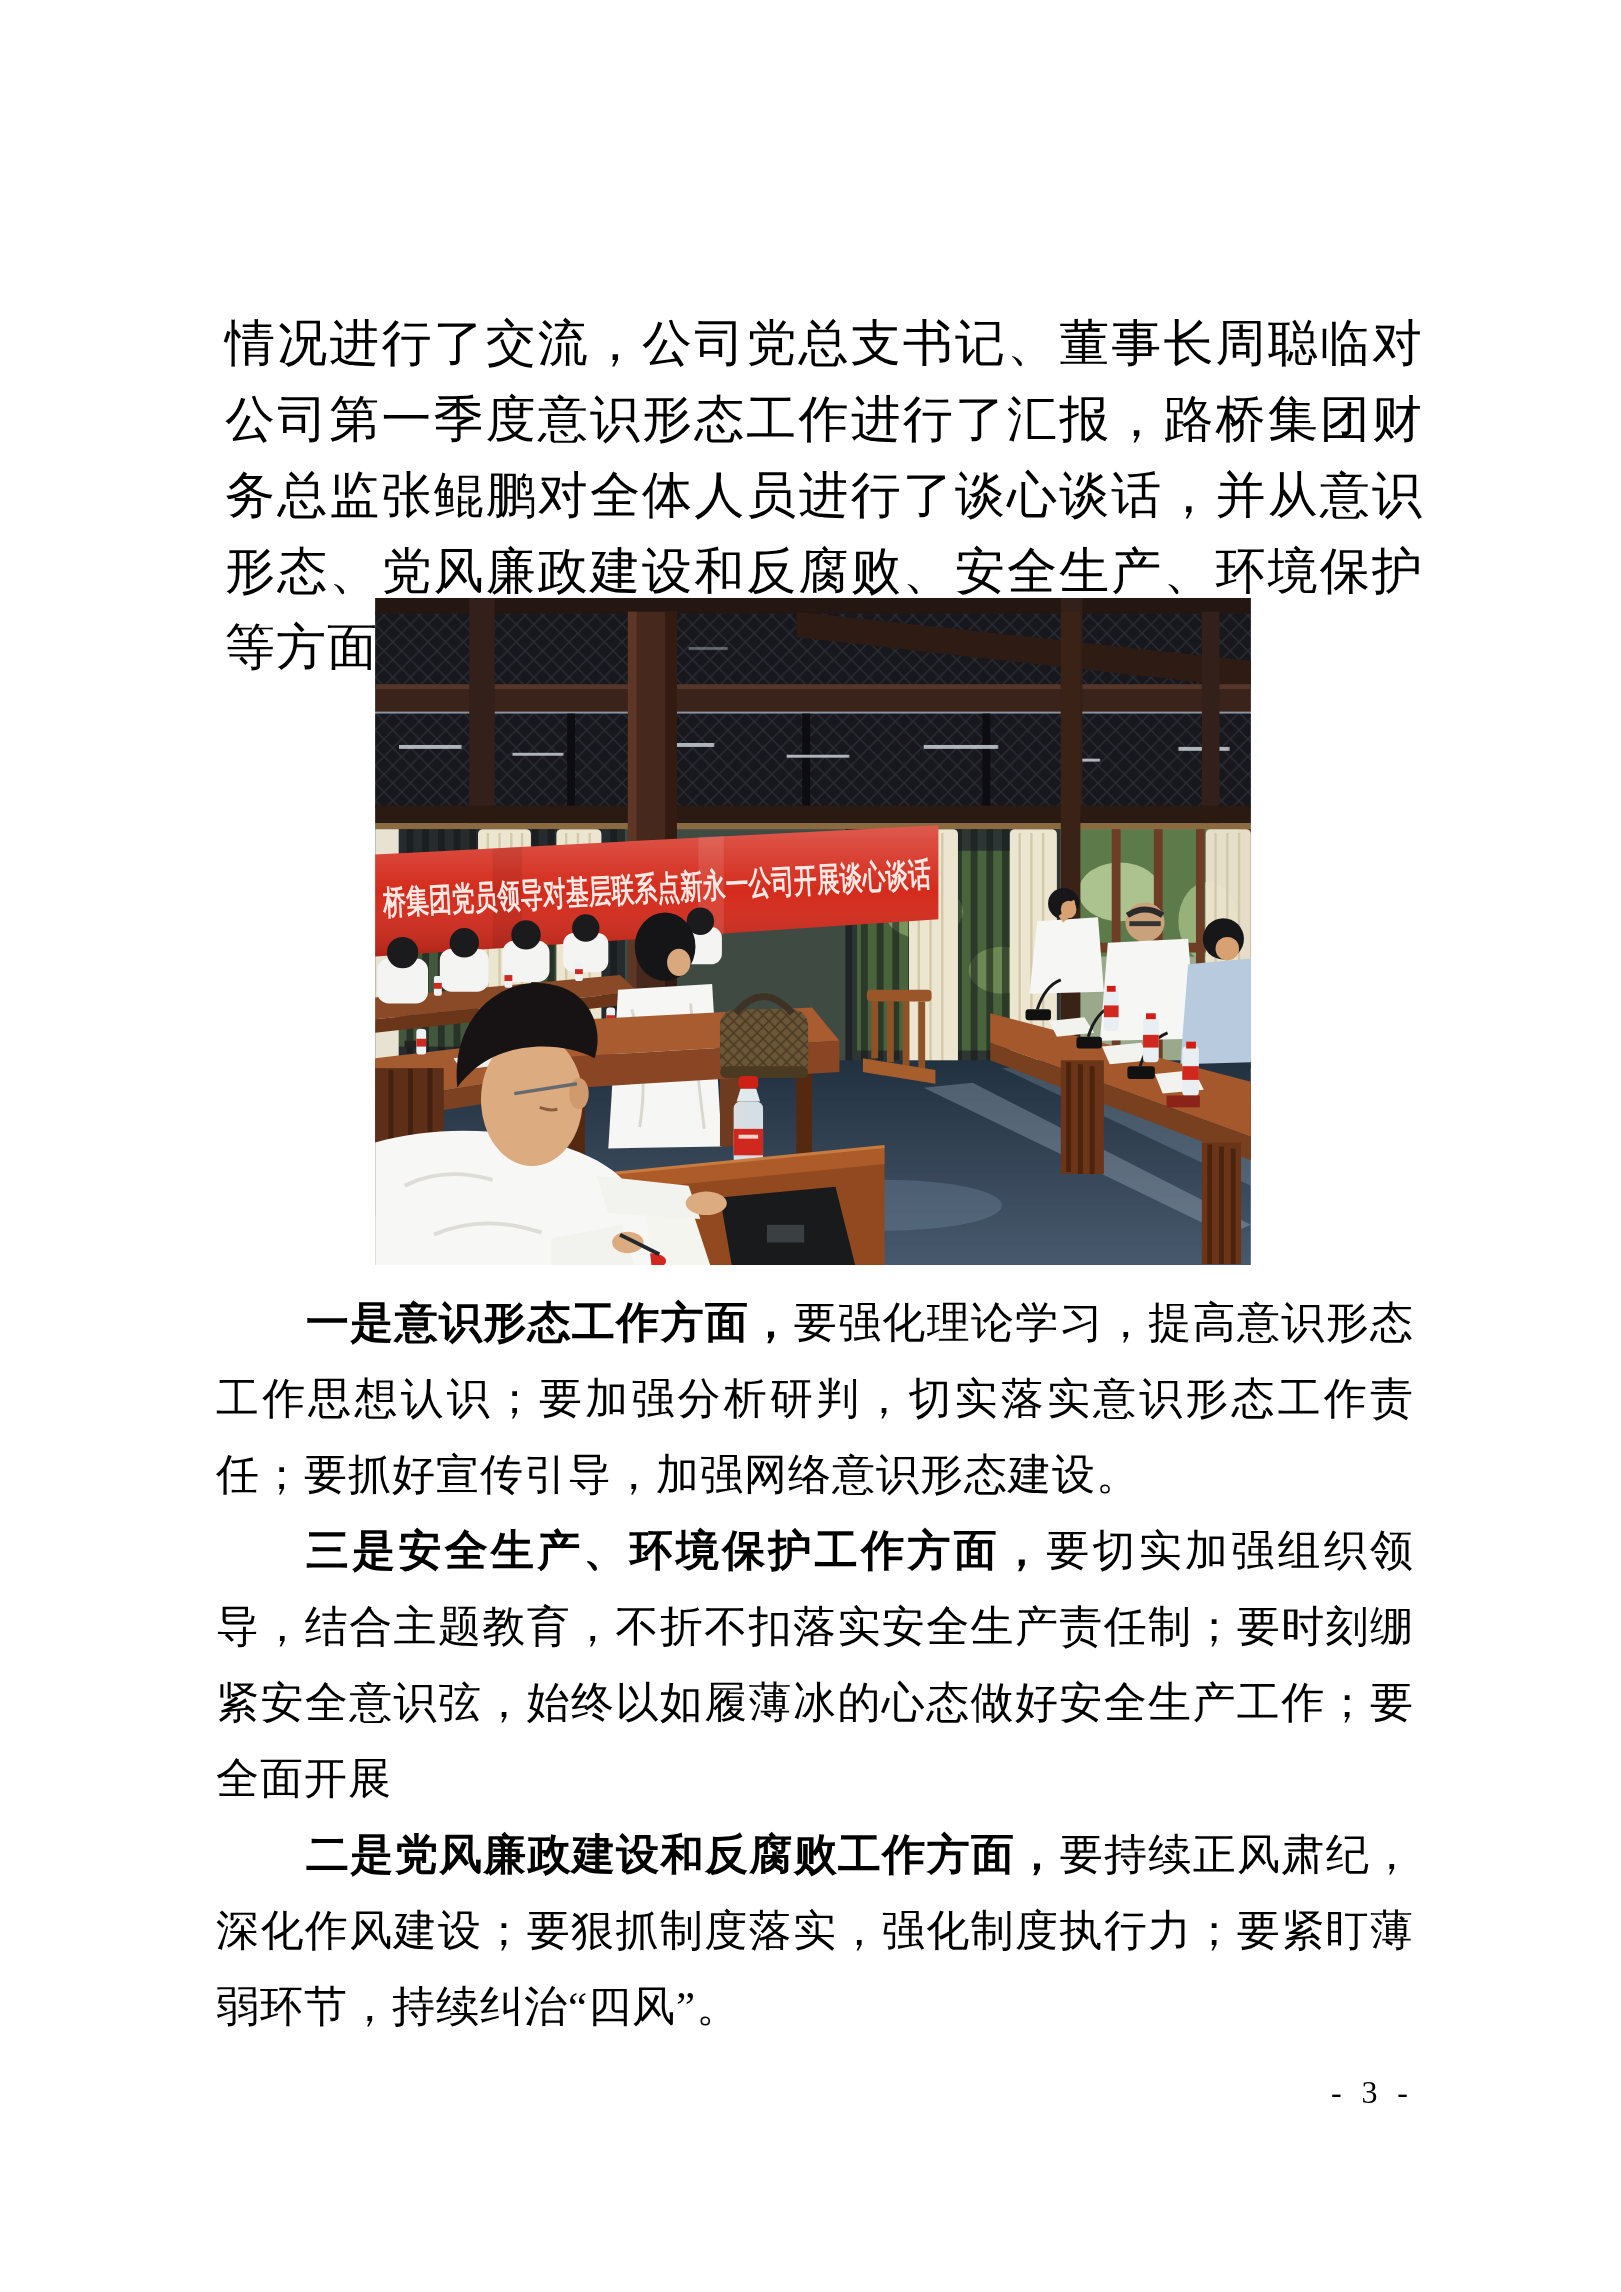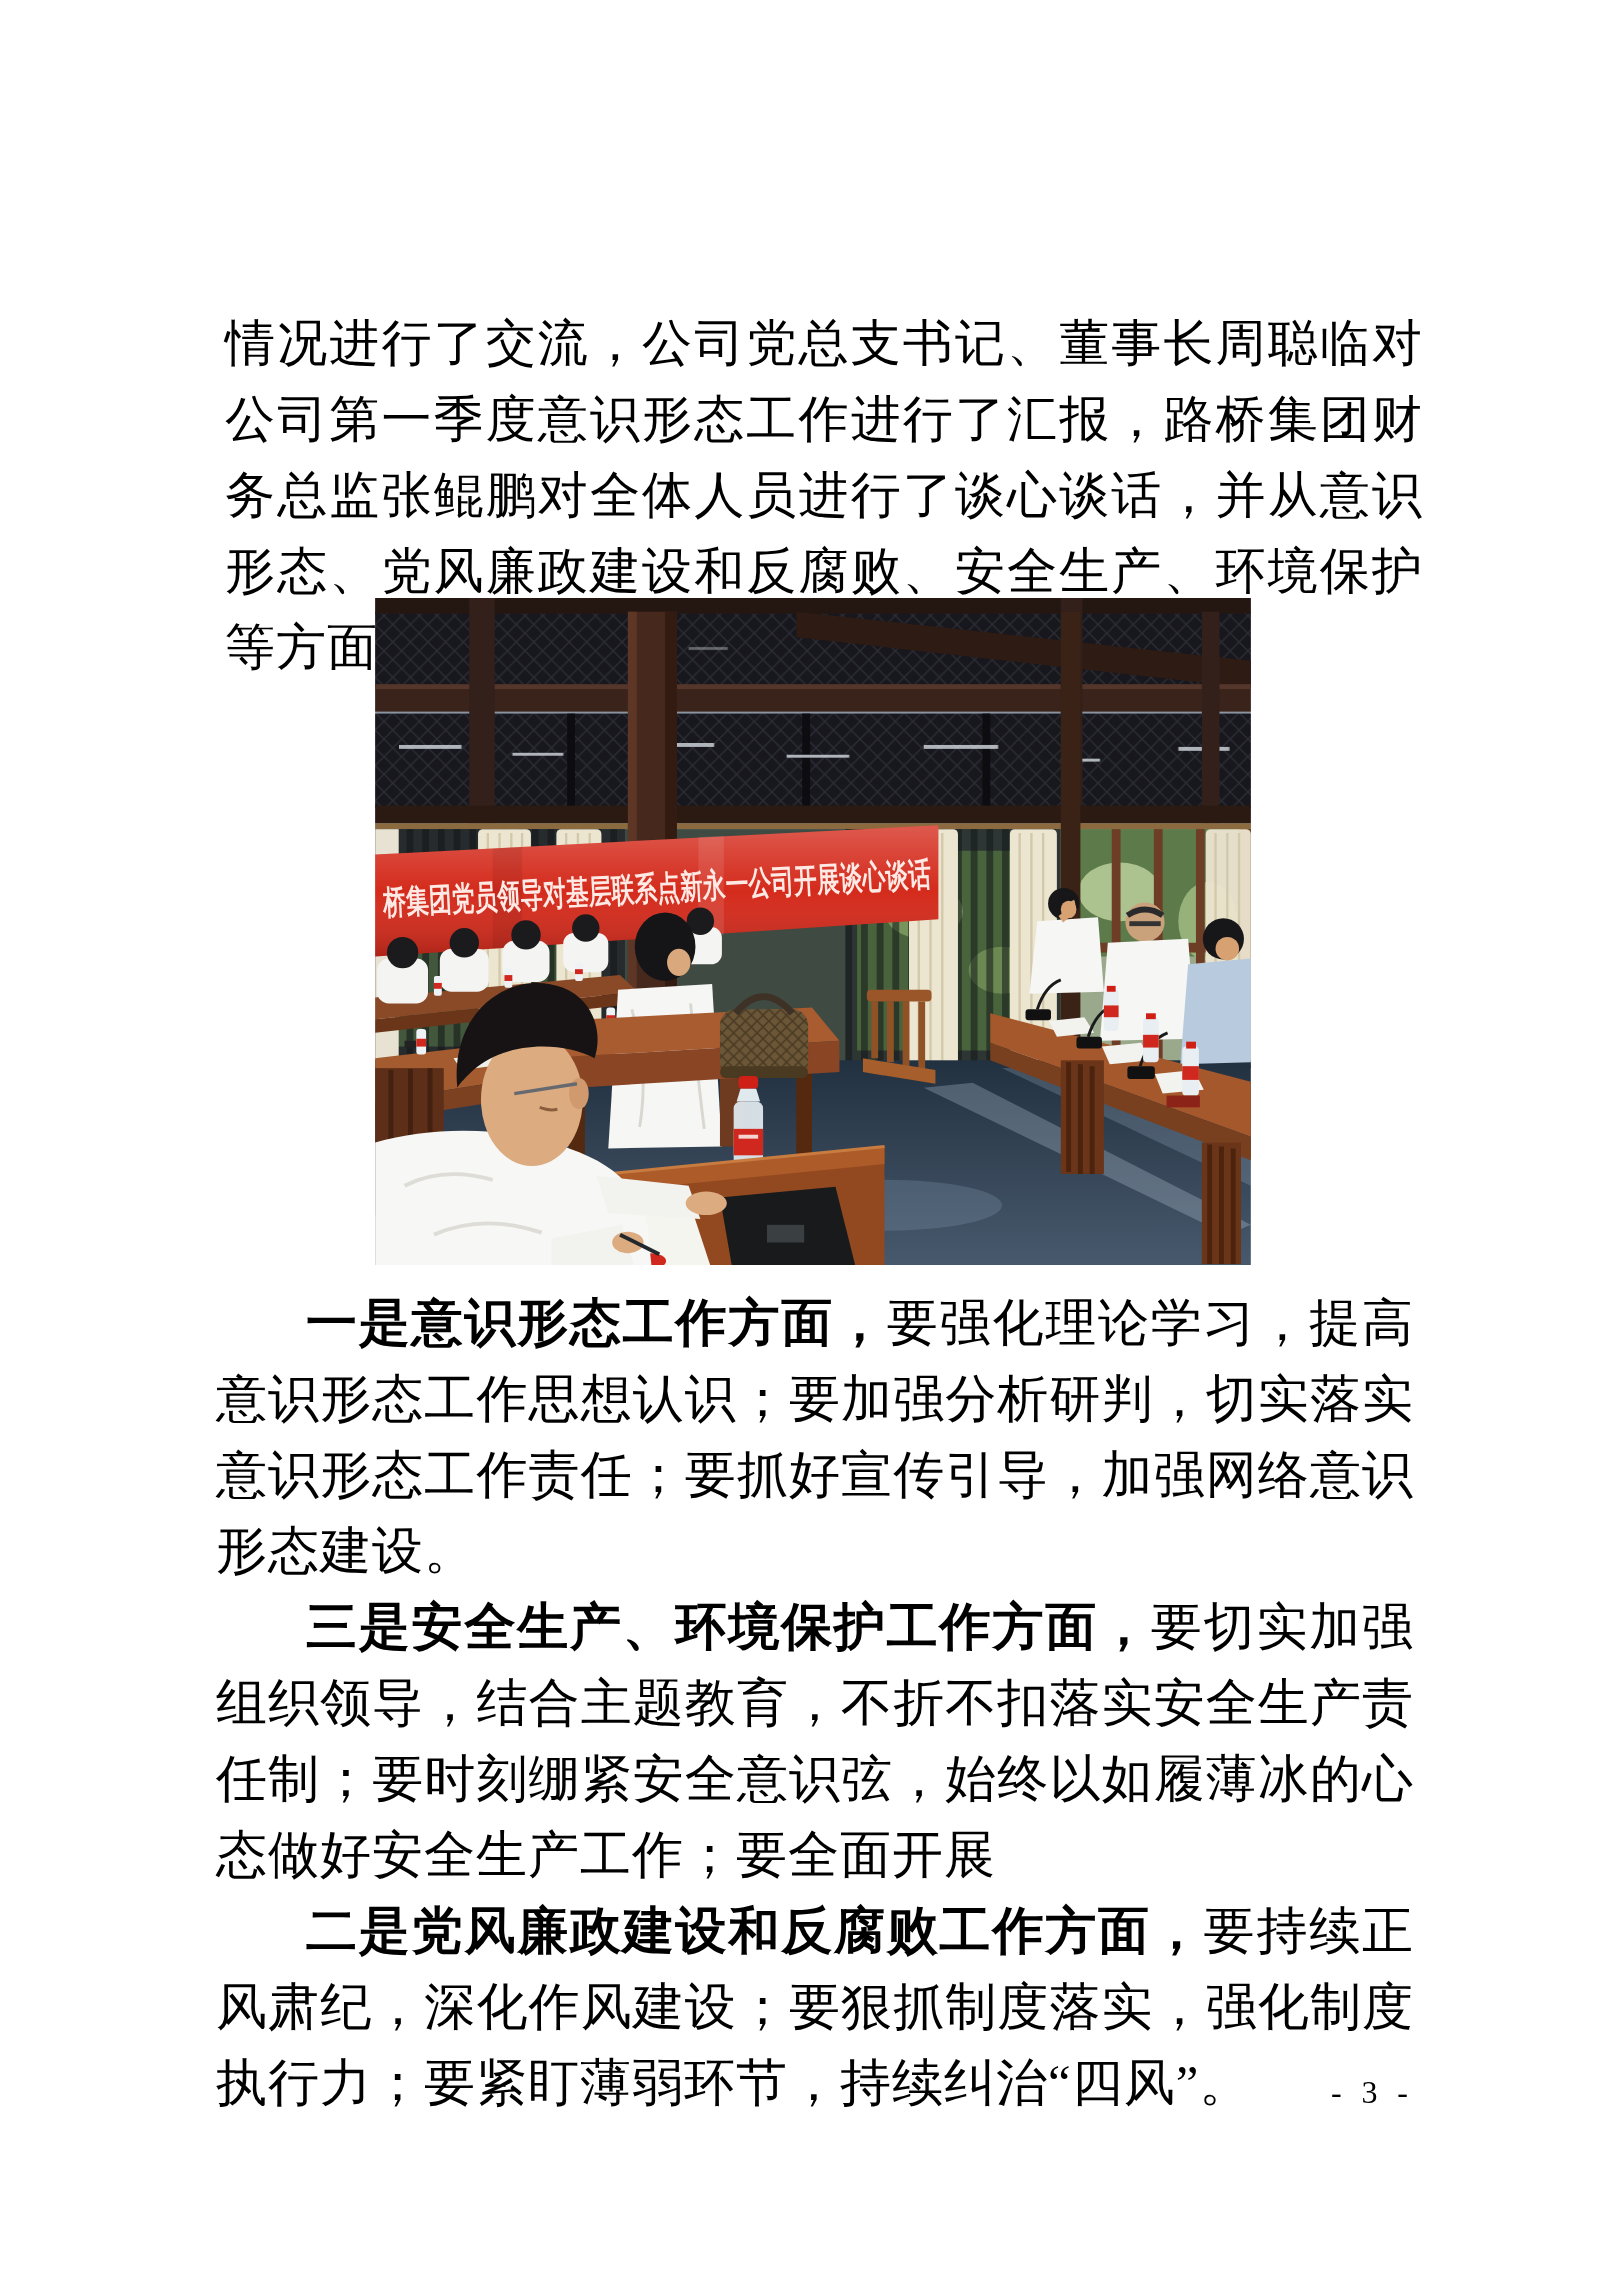--- a/index.html
+++ b/index.html
@@ -18,21 +18,21 @@
     width: 1198px;
     font-size: 50px;
     line-height: 76px;
     letter-spacing: 1px;
     text-align: justify;
     margin: 16px;
   }
   #paragraph-continuation { top: 289px; }
   #body-sections { position: absolute; left: 216px; top: 1285px; width: 1198px; }
   .section {
-    font-size: 51px;
+    font-size: 43px;
     line-height: 76px;
     letter-spacing: 1px;
     text-align: justify;
     text-indent: 90px;
     margin: 0;
   }
   .section .lead { font-weight: bold; }
   .photo-wrap {
     position: absolute;
     left: 375px;

